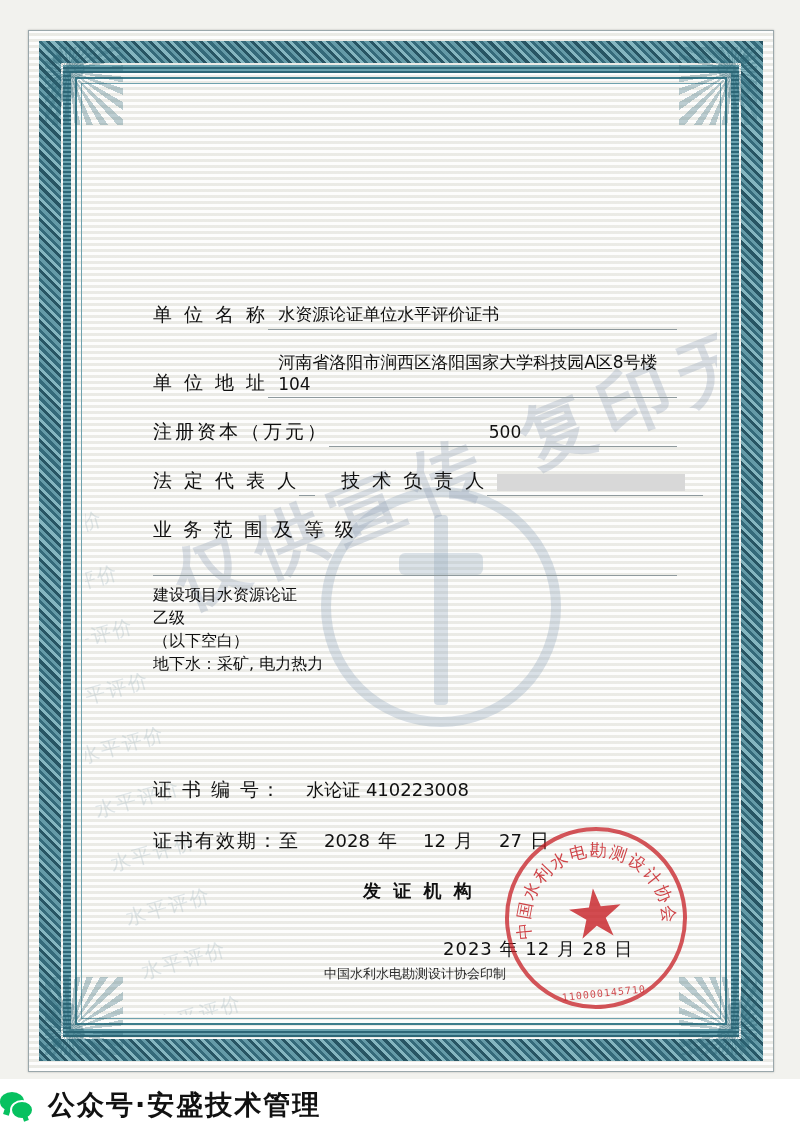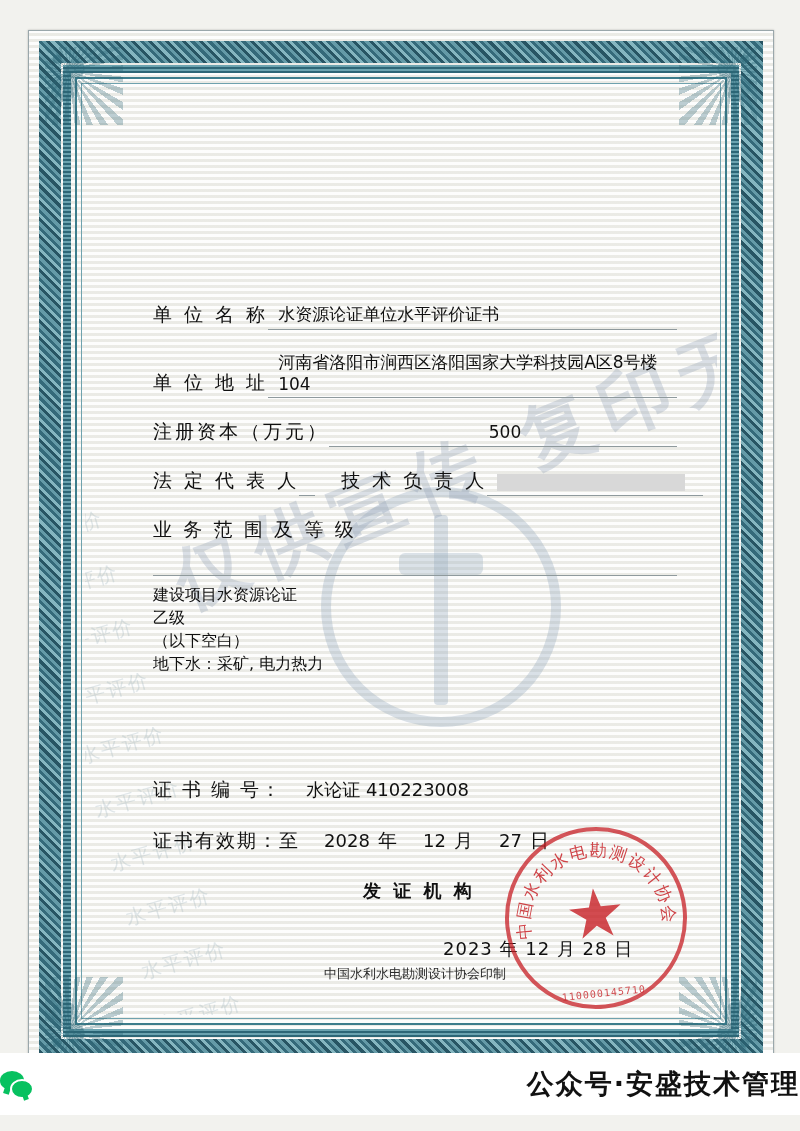--- a/index.html
+++ b/index.html
@@ -320,27 +320,27 @@
     text-align: center;
     font-size: 13px;
     color: #2a2a2a;
     font-family: "DejaVu Serif", serif;
   }
 
   
   .wechat-bar {
     position: absolute;
     left: 0;
-    bottom: 16px;
+    bottom: 0;
     width: 800px;
-    height: 62px;
+    height: 52px;
     background: #ffffff;
     display: flex;
     align-items: center;
-    justify-content: space-between;
+    justify-content: flex-start;
   }
   .wechat-icon {
     width: 34px;
     height: 30px;
     margin-right: 14px;
     position: relative;
   }
   .wechat-icon .b1 {
     position: absolute;
     left: 0; top: 2px;

